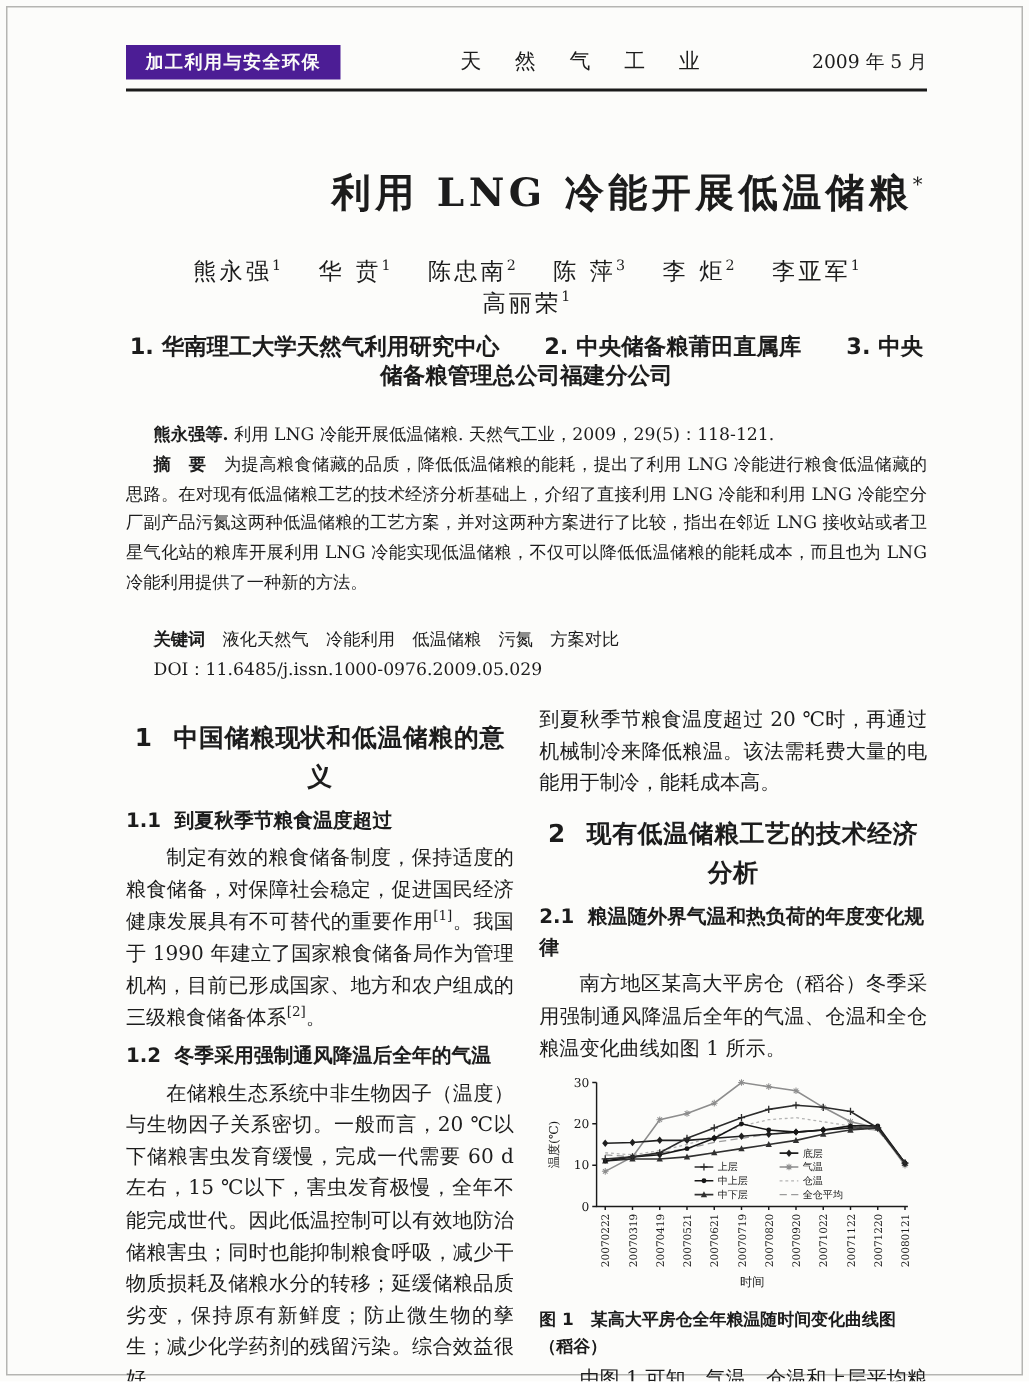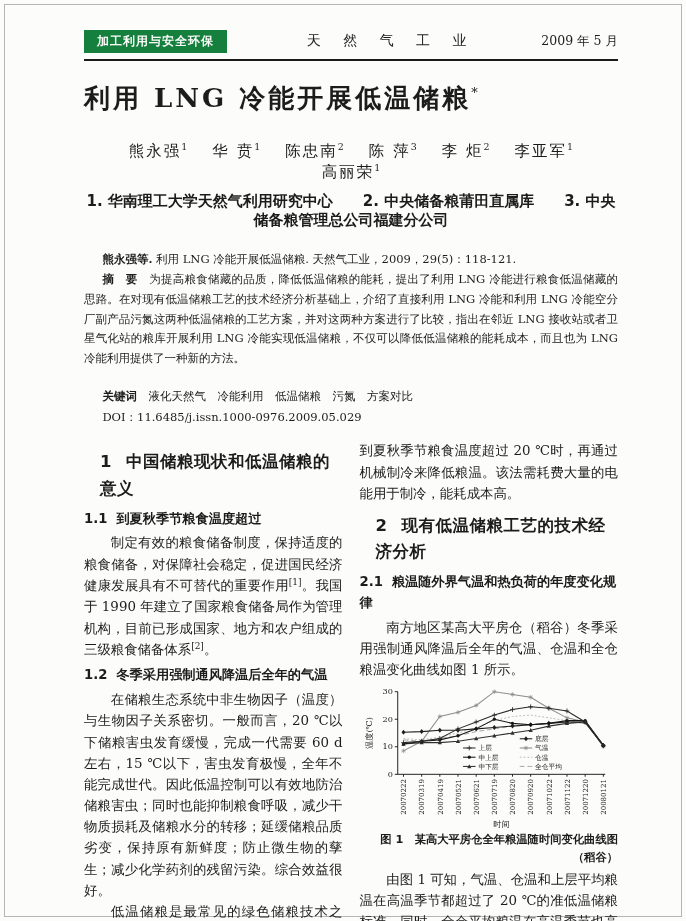--- a/index.html
+++ b/index.html
@@ -7,60 +7,60 @@
     width:686px;height:921px;box-sizing:border-box;position:relative;
     background:#fcfcfa;overflow:hidden;
     font-family:"DejaVu Serif","Liberation Serif",serif;color:#1c1c1c;
   }
   .scan-border{position:absolute;left:4px;top:4px;right:4px;bottom:4px;border:1px solid #b5b5b2;pointer-events:none;}
   .page{position:absolute;left:0;top:0;width:686px;height:921px;box-sizing:border-box;padding:30px 68px 0 84px;}
   .content{width:534px;}
 
   
   .jheader{display:flex;align-items:center;justify-content:space-between;height:22px;}
-  .jheader .badge{background:#15803d;color:#fbfbf9;font-family:"DejaVu Sans","Liberation Sans",sans-serif;
+  .jheader .badge{background:#4c1d95;color:#fbfbf9;font-family:"DejaVu Sans","Liberation Sans",sans-serif;
     font-size:12px;font-weight:bold;padding:3px 13px;letter-spacing:1px;}
   .jheader .jtitle{font-size:14px;letter-spacing:9px;font-weight:500;margin-left:14px;}
   .jheader .jdate{font-size:12.5px;}
   .hrule{border-bottom:2.5px solid #1a1a1a;margin-top:7px;}
 
   
-  .atitle{margin-top:20px;text-align:left;font-size:26px;font-weight:bold;letter-spacing:3px;}
+  .atitle{margin-top:50px;text-align:right;font-size:26px;font-weight:bold;letter-spacing:3px;}
   .atitle sup{font-size:13px;font-weight:normal;}
   .authors{margin-top:25px;text-align:center;font-size:15.5px;letter-spacing:2px;}
   .authors .au{margin:0 9px;white-space:nowrap;}
   .authors sup{font-size:9.5px;letter-spacing:0;}
   .affil{margin-top:9px;text-align:center;font-size:15px;font-weight:bold;
     font-family:"DejaVu Sans","Liberation Sans",sans-serif;}
 
   
   .meta{margin-top:20px;font-size:11.5px;line-height:1.72;text-align:justify;}
   .meta .lead{text-indent:1.6em;}
   .meta b.hei{font-family:"DejaVu Sans","Liberation Sans",sans-serif;}
   .meta .kw{margin-top:18px;}
   .meta .doi{margin-top:1px;}
 
   
   .cols{display:flex;gap:17px;margin-top:13px;}
   .col{width:258.5px;font-size:13.4px;line-height:1.58;text-align:justify;}
   .col p{margin:0;text-indent:2em;}
   .col p.noindent{text-indent:0;}
   .h1sec{font-family:"DejaVu Sans","Liberation Sans",sans-serif;font-size:16.5px;font-weight:bold;
-    margin:9px 0 7px 16px;text-align:left;letter-spacing:0.5px;}
+    margin:9px 0 7px 0;text-align:center;letter-spacing:0.5px;}
   .h1sec .no{margin-right:14px;}
   .h2sec{font-family:"DejaVu Sans","Liberation Sans",sans-serif;font-size:13.2px;font-weight:bold;
     margin:5px 0 3px 0;text-align:left;}
   .h2sec .no{margin-right:9px;}
   sup.ref{font-size:9px;}
 
   
   .figure{margin:4px 0 2px 0;}
   .figure svg{display:block;margin:0 auto;}
   .figcap{font-family:"DejaVu Sans","Liberation Sans",sans-serif;font-size:11.3px;font-weight:bold;
-    text-align:right;margin-top:0;text-indent:0 !important;}
+    text-align:left;margin-top:10px;text-indent:0 !important;}
 </style>
 </head>
 <body>
 
 <div class="scan-frame">
   <div class="scan-border"></div>
   <div class="page">
     <div class="content">
 
       <div class="jheader">

